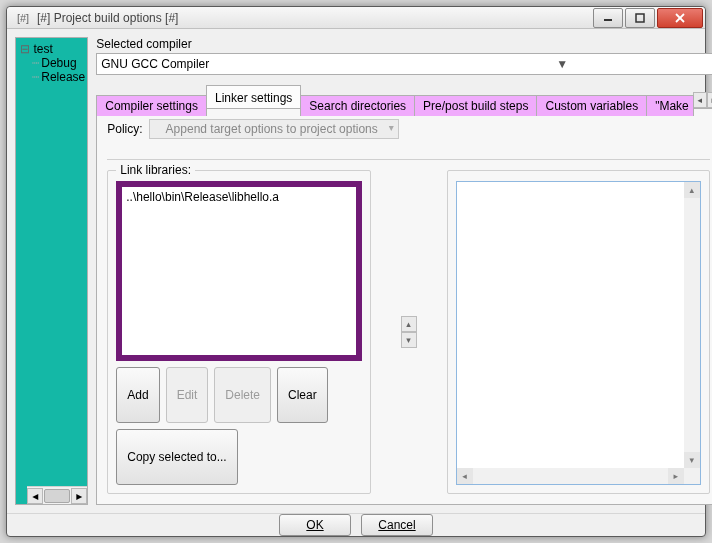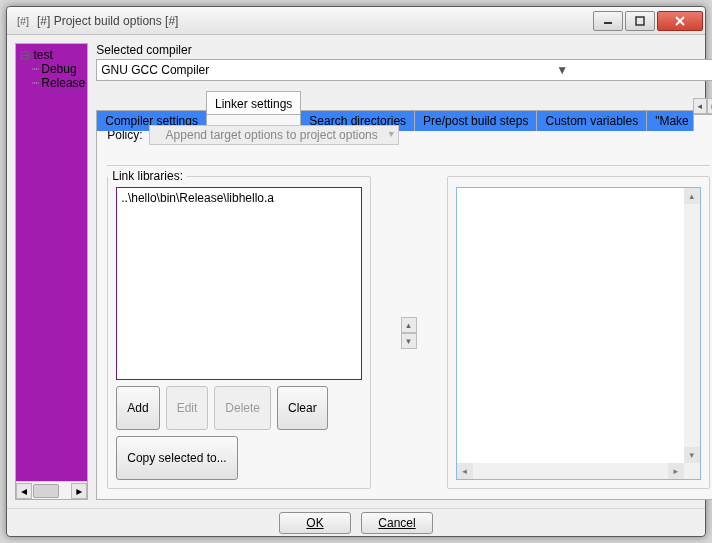--- a/index.html
+++ b/index.html
@@ -35,21 +35,21 @@
   }
   .win-btn.close { background: linear-gradient(#e97a6f,#d14330); border-color:#a02a1d; color:#fff; width: 46px; }
   .win-btn svg { display:block; }
 
   
   .body { flex: 1; display: flex; padding: 8px; gap: 8px; }
 
   
   .tree-panel {
     width: 80px; display: flex; flex-direction: column;
-    border: 1px solid #b0b0b0; background: #a21caf;
+    border: 1px solid #b0b0b0; background: #14b8a6; align-items: flex-end;
   }
   .tree { flex: 1; padding: 4px 2px; overflow: hidden; }
   .tree-root { padding-left: 2px; color: #000; cursor: default; }
   .tree-root::before { content: "⊟ "; color:#666; }
   .tree-child { padding-left: 14px; color:#000; display:flex; align-items:center; }
   .tree-child::before { content:"┈"; color:#aaa; margin-right:2px; }
   .tree-hscroll {
     height: 18px; border-top: 1px solid #d0d0d0;
     display:flex; align-items:center; background:#f2f2f2;
   }
@@ -65,22 +65,22 @@
     height: 22px; border: 1px solid #aeaeae; background:#fff;
     display:flex; align-items:center; padding:0 4px;
   }
   .combo span { flex:1; }
   .combo .drop { width:16px; display:flex; justify-content:center; color:#555; }
 
   
   .tabs { margin-top: 10px; display:flex; align-items:flex-end; border-bottom:1px solid #b0b0b0; position:relative; }
   .tab {
     padding: 3px 8px; border:1px solid #b0b0b0; border-bottom:none;
-    background:#3b82f6; margin-right:-1px; white-space:nowrap;
-    position:relative; top:17px;
+    background:#f0abfc; margin-right:-1px; white-space:nowrap;
+    position:relative; top:8px;
   }
   .tab.active { background:#fcfcfc; padding-top:5px; top:0; z-index:2; }
   .tab.truncated { padding-right:4px; }
   .tabs-nav { display:flex; margin-left:auto; align-items:center; gap:0; }
   .tabs-nav .navbtn { width:14px; height:16px; border:1px solid #b8b8b8; background:#eaeaea; display:flex;align-items:center;justify-content:center; font-size:9px; color:#555;}
 
   
   .tab-content {
     border:1px solid #b0b0b0; border-top:none;
     padding: 10px; background:#f7f7f7;
@@ -95,32 +95,32 @@
   .hr { height:1px; background:#d0d0d0; margin: 0 0 10px 0; }
 
   .two-cols { flex:1; display:flex; gap:30px; }
   .col { flex:1; display:flex; flex-direction:column; position:relative; }
 
   .group {
     border:1px solid #cfcfcf; border-radius:2px;
     padding: 10px 8px 8px 8px; position:relative; flex:1;
     display:flex; flex-direction:column;
   }
-  .group-label { position:absolute; top:-8px; left:0; background:#f7f7f7; padding:0 4px; color:#000;}
+  .group-label { position:absolute; top:-8px; left:8px; background:#f7f7f7; padding:0 4px; color:#000;}
 
   .listbox {
-    flex:1; border:1px solid #701a75; background:#fff;
+    flex:1; border:6px solid #701a75; background:#fff;
     padding:2px; overflow:hidden; min-height:180px;
   }
   .list-item { padding:1px 2px; }
 
   .btn-row { display:flex; gap:6px; margin-top:6px; }
   .btn {
     border:1px solid #8f8f8f; background:linear-gradient(#fafafa,#e2e2e2);
-    padding: 14px 10px; border-radius:3px; min-width:40px; text-align:center;
+    padding: 20px 10px; border-radius:3px; min-width:40px; text-align:center;
   }
   .btn.disabled { color:#9b9b9b; border-color:#c4c4c4; background:#efefef; }
   .copy-row { display:flex; justify-content:flex-start; margin-top:6px; }
 
   
   .mid-spinner { display:flex; flex-direction:column; justify-content:center; gap:0; }
   .spin-btn { width:16px; height:16px; border:1px solid #bcbcbc; background:#eaeaea; display:flex;align-items:center;justify-content:center; font-size:9px; color:#666;}
 
   
   .textarea-wrap { flex:1; border:1px solid #8fb8e0; background:#fff; position:relative; min-height:220px; overflow:hidden;}

